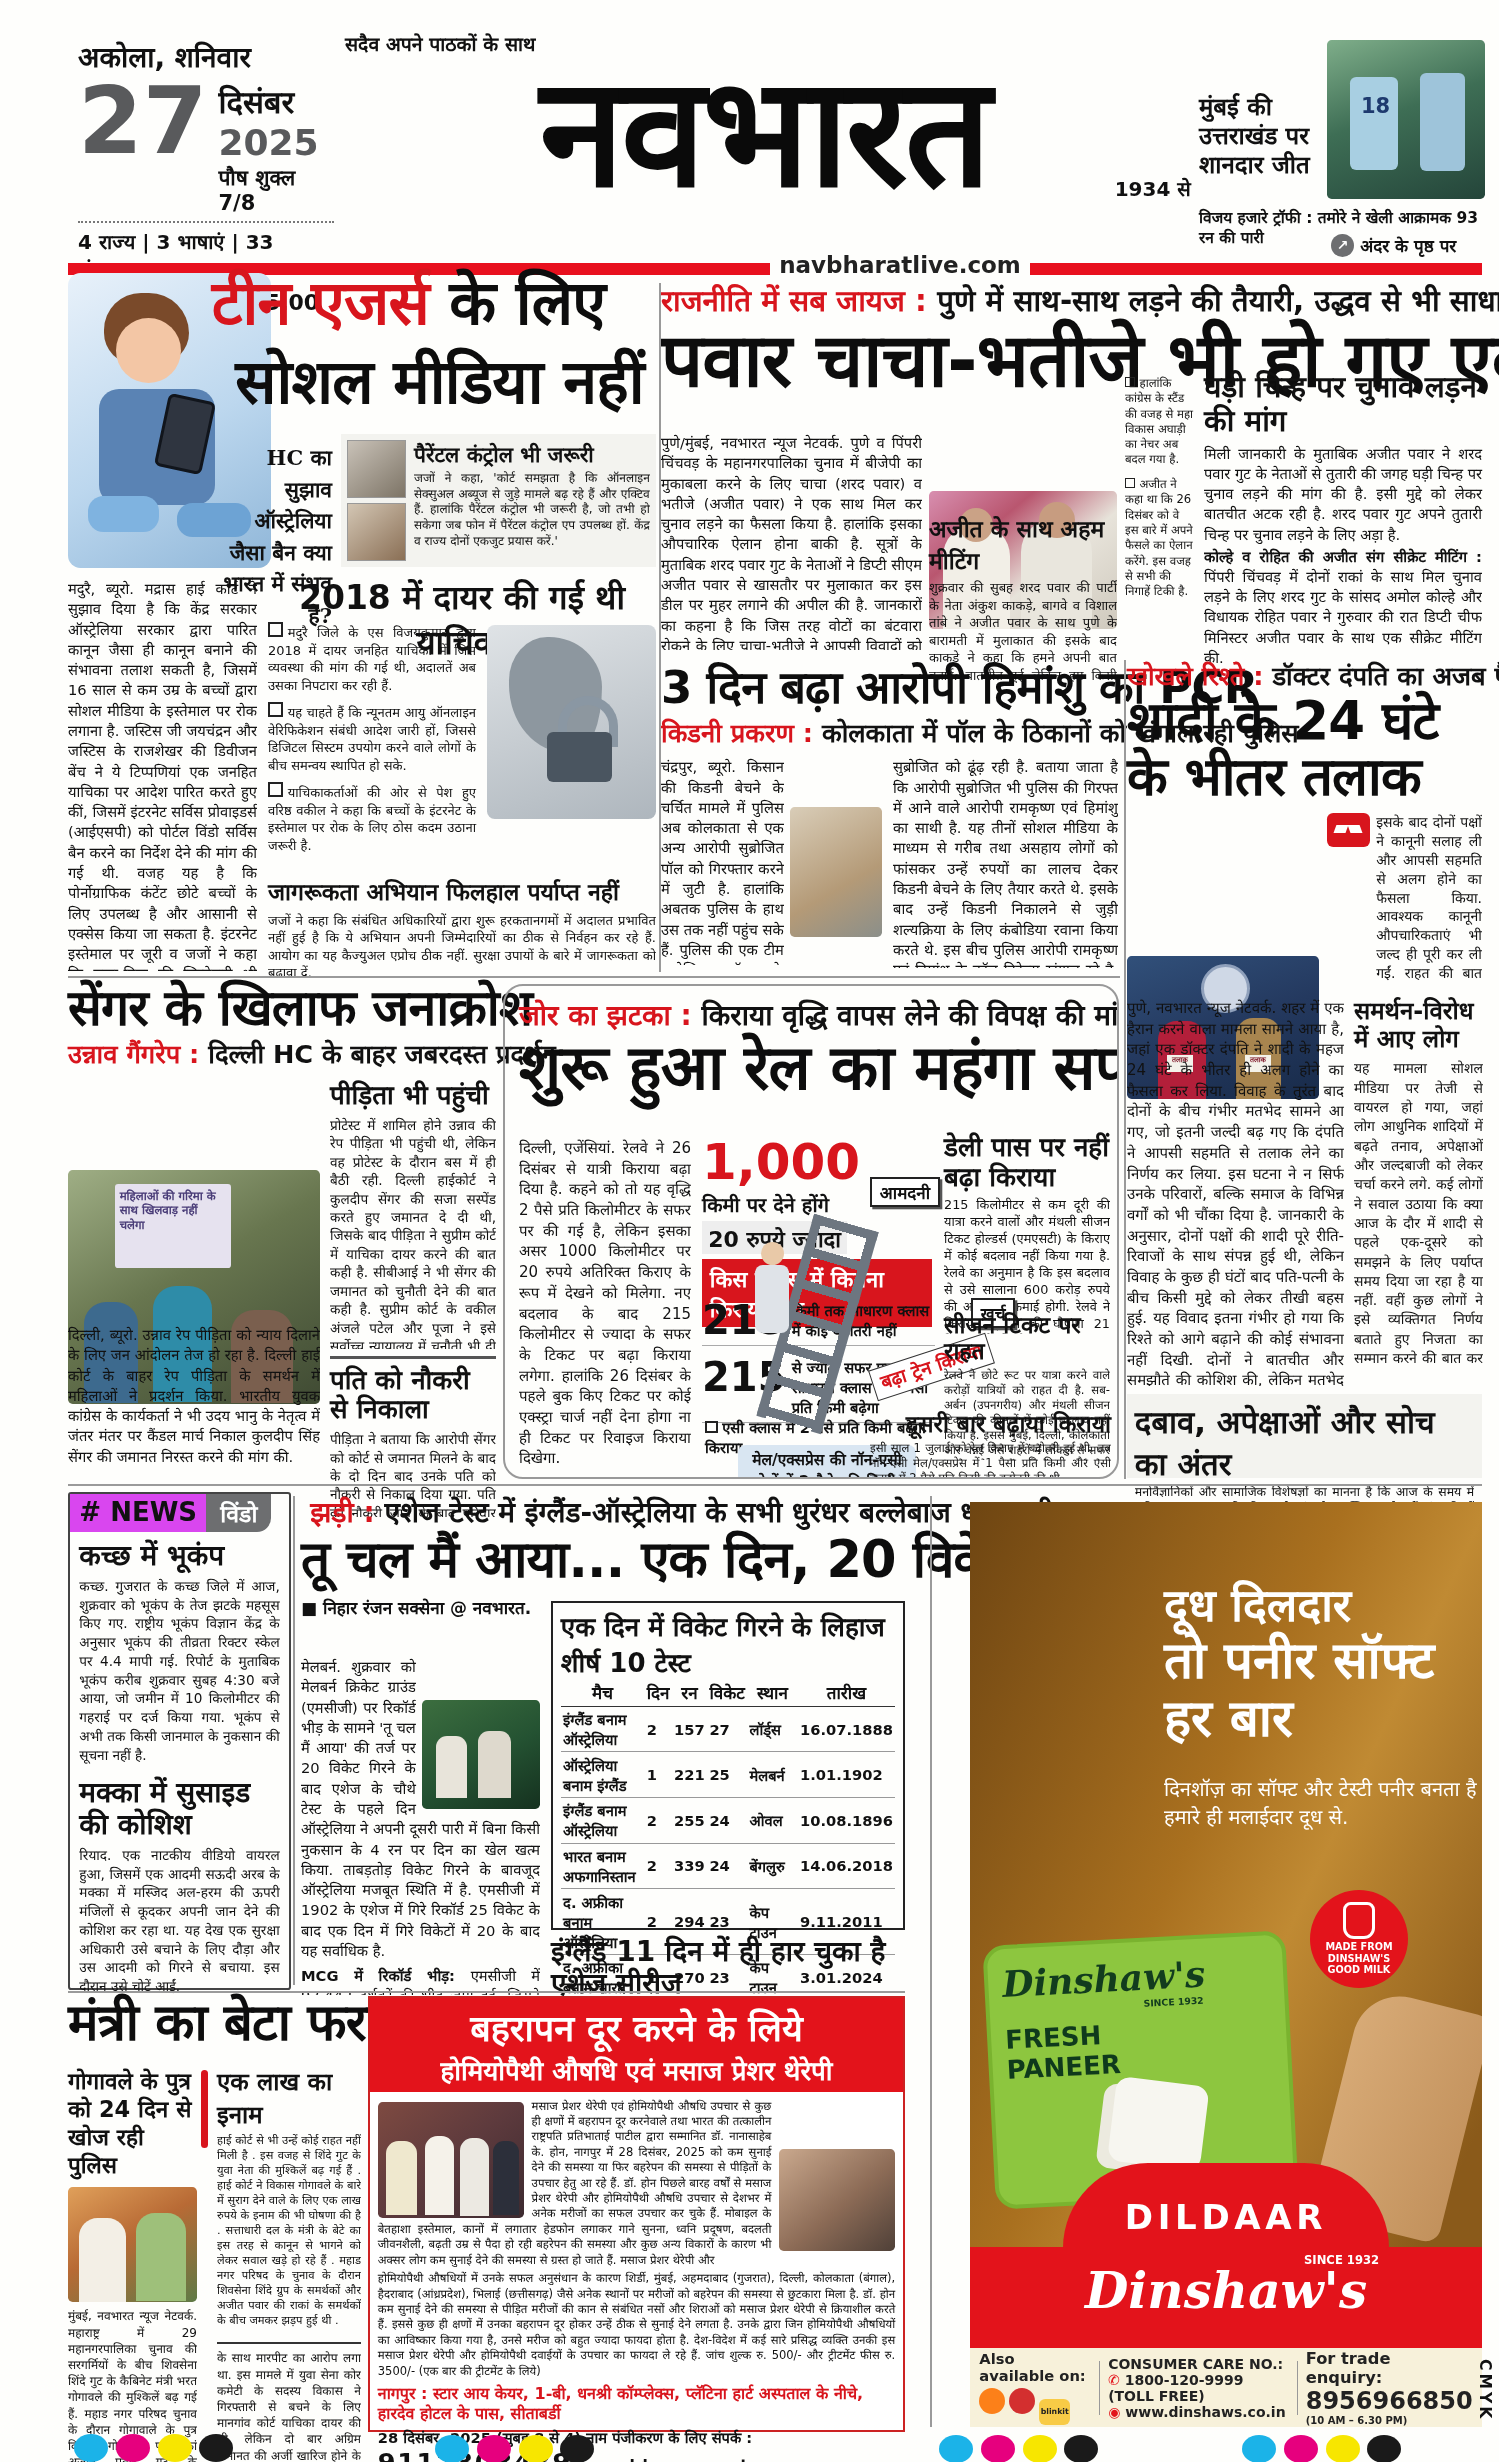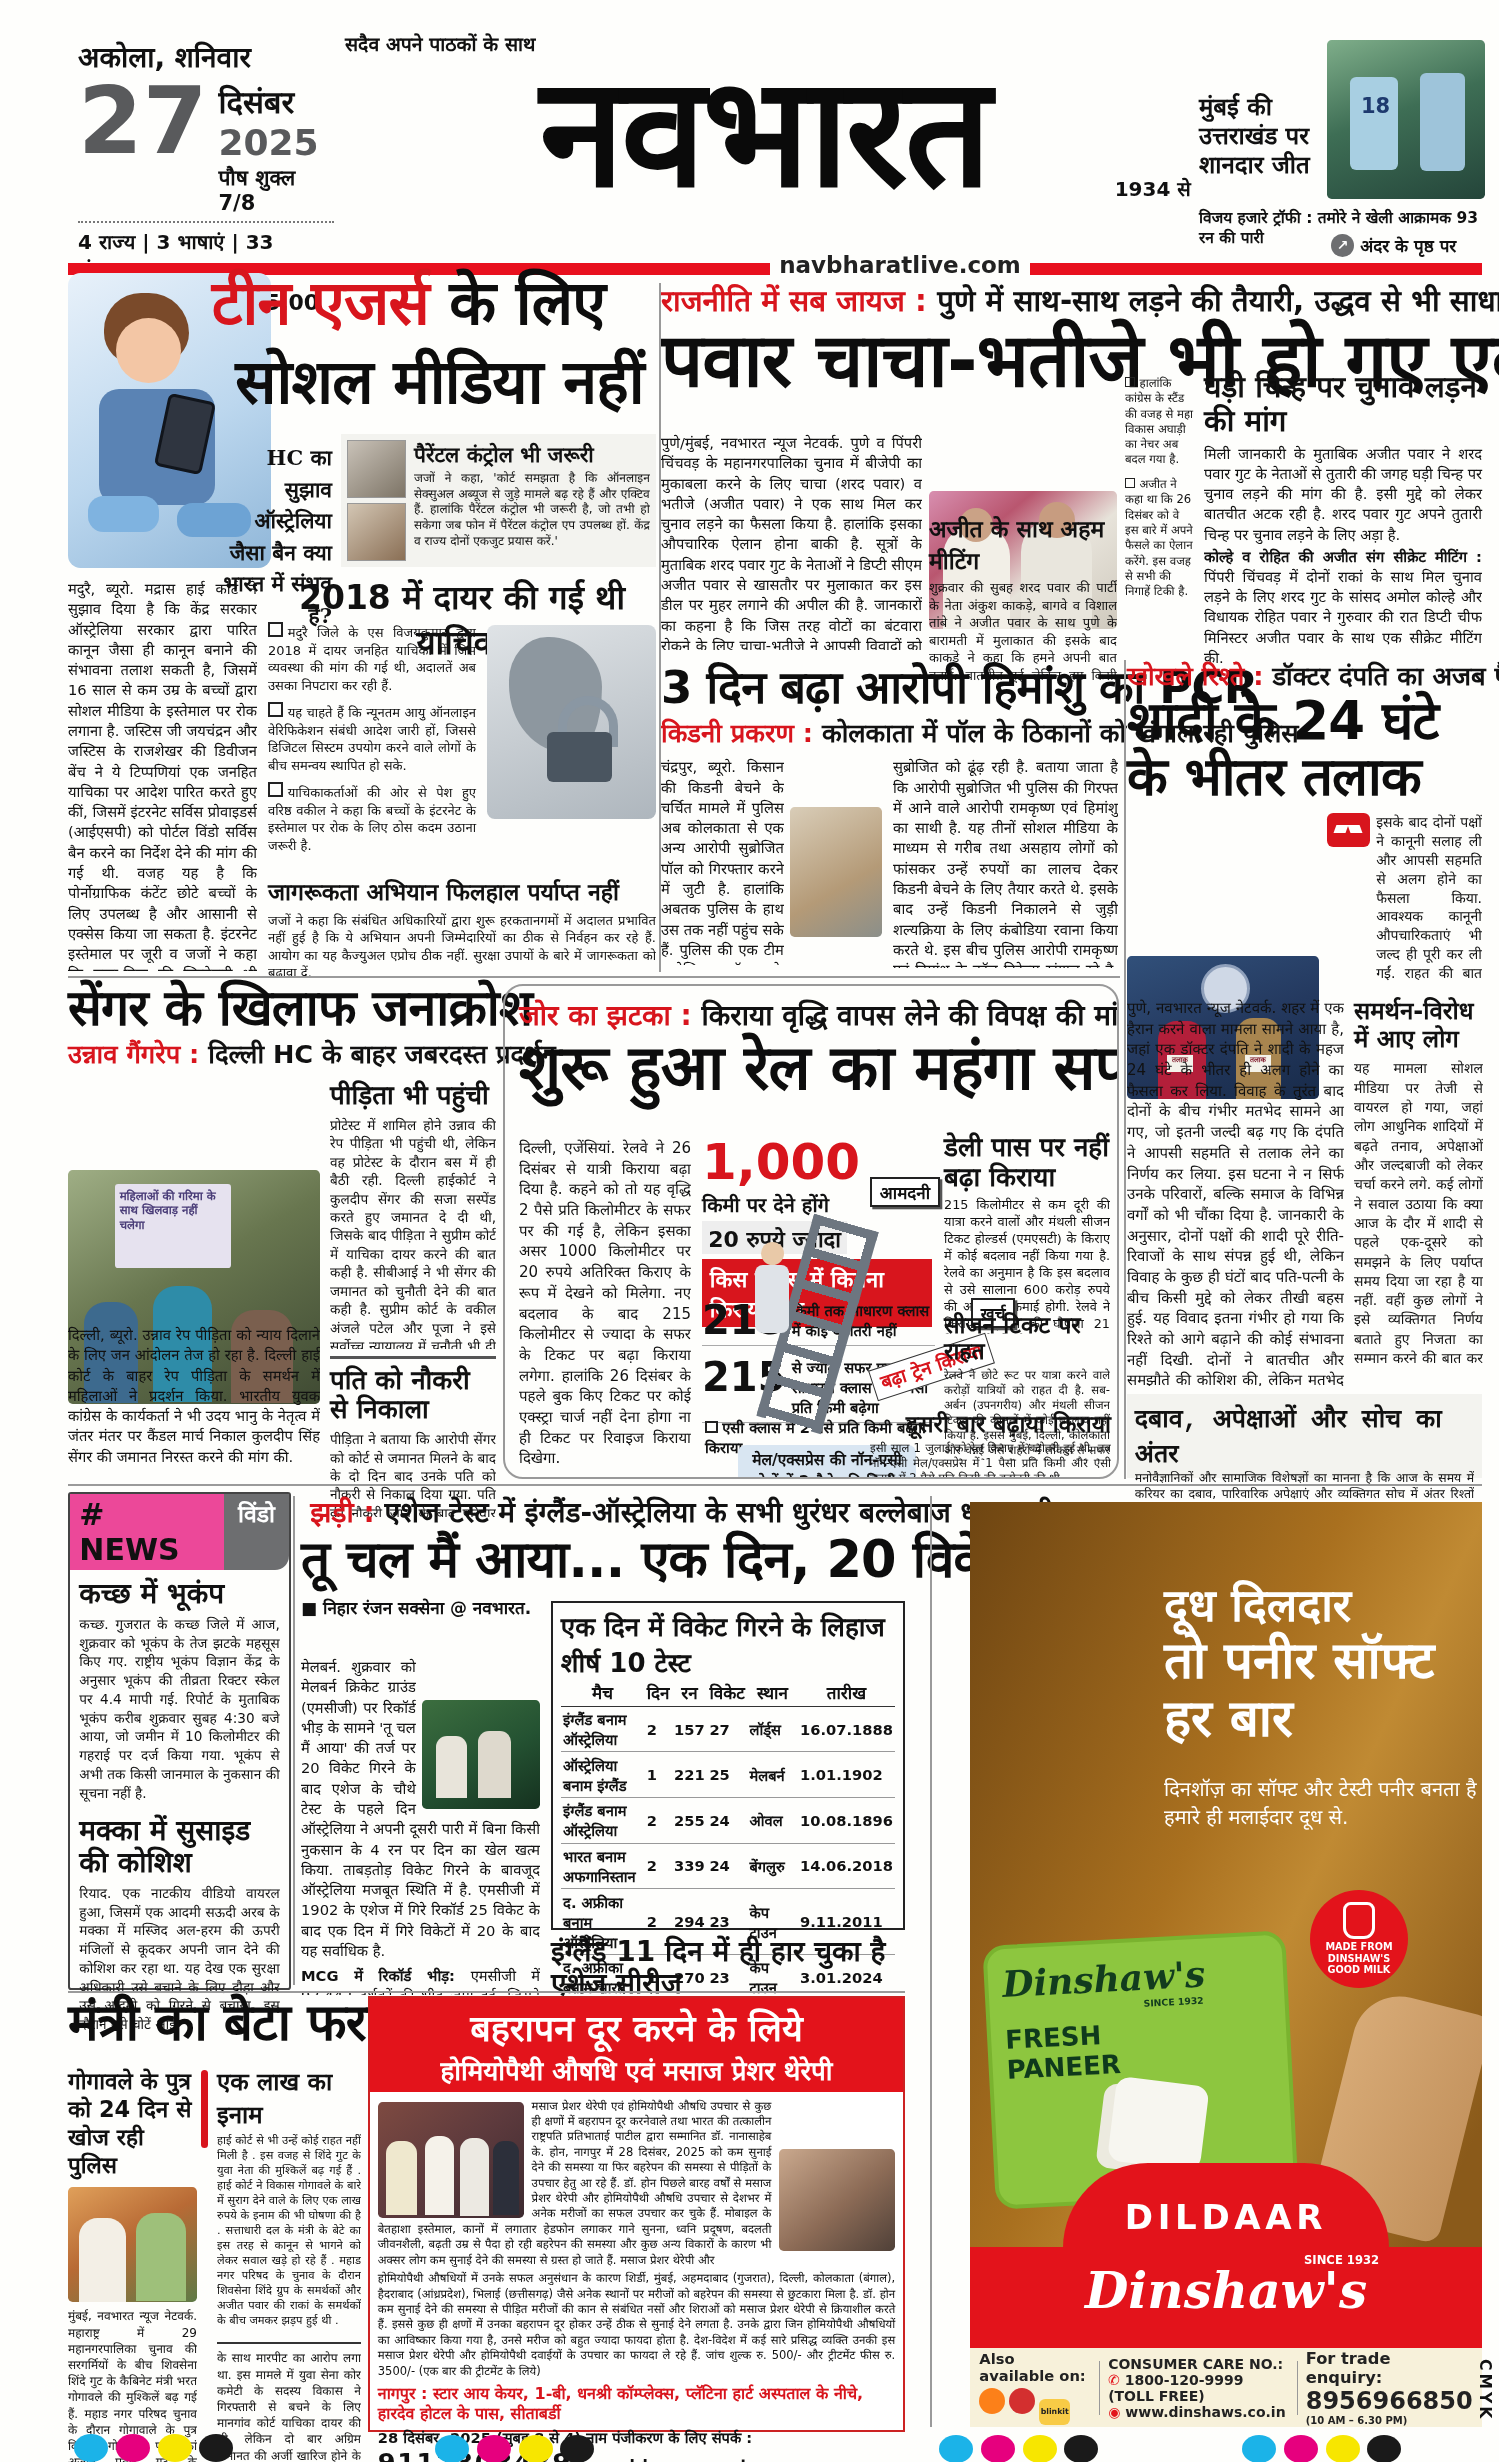--- a/index.html
+++ b/index.html
@@ -184,21 +184,21 @@
         <div style="position:absolute;left:22px;top:12.4px;width:12.4px;height:7.8px;background:#fff;transform:skewX(20deg);"></div>
       </div>
       <div class="jus" style="font-size:14px;line-height:1.35;height:169px;overflow:hidden;">इसके बाद दोनों पक्षों ने कानूनी सलाह ली और आपसी सहमति से अलग होने का फैसला किया. आवश्यक कानूनी औपचारिकताएं भी जल्द ही पूरी कर ली गईं. राहत की बात यह रही कि पूरी प्रक्रिया शांतिपूर्ण तरीके से संपन्न हुई और किसी भी तरह का सार्वजनिक विवाद या आरोप-प्रत्यारोप सामने नहीं आया.</div>
     </div>
     <div class="bodytxt jus abs" style="left:0;top:340px;width:217px;height:388px;overflow:hidden;font-size:15px;">पुणे, नवभारत न्यूज नेटवर्क. शहर में एक हैरान करने वाला मामला सामने आया है, जहां एक डॉक्टर दंपति ने शादी के महज 24 घंटे के भीतर ही अलग होने का फैसला कर लिया. विवाह के तुरंत बाद दोनों के बीच गंभीर मतभेद सामने आ गए, जो इतनी जल्दी बढ़ गए कि दंपति ने आपसी सहमति से तलाक लेने का निर्णय कर लिया. इस घटना ने न सिर्फ उनके परिवारों, बल्कि समाज के विभिन्न वर्गों को भी चौंका दिया है. जानकारी के अनुसार, दोनों पक्षों की शादी पूरे रीति-रिवाजों के साथ संपन्न हुई थी, लेकिन विवाह के कुछ ही घंटों बाद पति-पत्नी के बीच किसी मुद्दे को लेकर तीखी बहस हुई. यह विवाद इतना गंभीर हो गया कि रिश्ते को आगे बढ़ाने की कोई संभावना नहीं दिखी. दोनों ने बातचीत और समझौते की कोशिश की, लेकिन मतभेद दूर नहीं हो सके.</div>
     <div class="abs" style="left:227px;top:340px;width:129px;">
       <div class="subhead" style="font-size:24px;">समर्थन-विरोध में आए लोग</div>
       <div class="jus" style="font-size:14px;line-height:1.38;margin-top:6.2px;height:304px;overflow:hidden;">यह मामला सोशल मीडिया पर तेजी से वायरल हो गया, जहां लोग आधुनिक शादियों में बढ़ते तनाव, अपेक्षाओं और जल्दबाजी को लेकर चर्चा करने लगे. कई लोगों ने सवाल उठाया कि क्या आज के दौर में शादी से पहले एक-दूसरे को समझने के लिए पर्याप्त समय दिया जा रहा है या नहीं. वहीं कुछ लोगों ने इसे व्यक्तिगत निर्णय बताते हुए निजता का सम्मान करने की बात कर रहे हैं.</div>
     </div>
     <div class="abs panel" style="left:0;top:736px;width:355px;height:84px;padding:6.2px 7.8px;box-sizing:border-box;">
-      <div style="font-size:25px;font-weight:900;font-family:Liberation Mono, monospace;">दबाव, अपेक्षाओं और सोच का अंतर</div>
+      <div style="font-size:31px;font-weight:900;">दबाव, अपेक्षाओं और सोच का अंतर</div>
       <div class="jus" style="font-size:12.4px;line-height:1.3;height:37px;overflow:hidden;">मनोवैज्ञानिकों और सामाजिक विशेषज्ञों का मानना है कि आज के समय में करियर का दबाव, पारिवारिक अपेक्षाएं और व्यक्तिगत सोच में अंतर रिश्तों पर अतिरिक्त बोझ डालते हैं. ऐसे में छोटी-सी असहमति भी बड़े फैसले का कारण बन सकती है. पुणे के इस डॉक्टर दंपति का मामला समाज के लिए एक सोचने का विषय बन गया है.</div>
     </div>
   </div>
 
   <div class="abs" style="left:68px;top:982px;width:428px;height:498px;">
     <div class="h-huge" style="font-size:50px;white-space:nowrap;">सेंगर के खिलाफ जनाक्रोश</div>
     <div class="kick" style="font-size:25.6px;margin-top:1.6px;"><span class="red">उन्नाव गैंगरेप :</span><span> दिल्ली HC के बाहर जबरदस्त प्रदर्शन</span></div>
     <div class="photo abs" style="left:0;top:99px;width:252px;height:234px;background:linear-gradient(150deg,#9fae85,#68764f 45%,#3f4a33);">
       <div class="abs" style="left:47px;top:14px;width:116px;height:84px;background:#e6e2ef;border-radius:3.1px;padding:4.7px;box-sizing:border-box;font-size:11.6px;font-weight:bold;color:#4a3d78;line-height:1.25;">महिलाओं की गरिमा के साथ खिलवाड़ नहीं चलेगा</div>
       <div class="abs" style="left:15.5px;top:132px;width:54px;height:101px;background:#3d6a8e;border-radius:22px 22px 0 0;"></div>
@@ -253,21 +253,21 @@
       <div class="jus" style="font-size:11.6px;line-height:1.3;margin-top:3.1px;height:92px;overflow:hidden;">रेलवे ने छोटे रूट पर यात्रा करने वाले करोड़ों यात्रियों को राहत दी है. सब-अर्बन (उपनगरीय) और मंथली सीजन टिकट की कीमतों में कोई बदलाव नहीं किया है. इससे मुंबई, दिल्ली, कोलकाता और चेन्नई जैसे शहरों में लोकल से सफर करने वाले लाखों यात्रियों पर कोई बोझ नहीं पड़ेगा.</div>
     </div>
     <div class="abs" style="left:365px;top:425px;width:241px;">
       <div class="subhead" style="font-size:23px;text-align:right;">दूसरी बार बढ़ाया किराया</div>
       <div class="jus" style="font-size:11.6px;line-height:1.3;margin-top:3.1px;height:43px;overflow:hidden;">इसी साल 1 जुलाई को रेल किराए में बढ़ोतरी हुई थी. तब नॉन-एसी मेल/एक्सप्रेस में 1 पैसा प्रति किमी और एसी क्लास में 2 पैसे प्रति किमी की बढ़ोतरी की थी.</div>
     </div>
   </div>
 
   <div class="abs" style="left:68px;top:1492px;width:223px;height:498px;border:2.3px solid #444;border-radius:3.1px;box-sizing:border-box;">
     <div style="display:flex;">
-      <div style="background:#ec4899;font-size:30px;font-weight:900;padding:3.1px 9.3px;"># NEWS</div>
+      <div style="background:#d946ef;font-size:26px;font-weight:900;padding:3.1px 9.3px;"># NEWS</div>
       <div style="background:#6d6e70;color:#fff;font-size:23px;font-weight:900;padding:3.1px 14px;border-radius:0 0 14px 0;">विंडो</div>
     </div>
     <div style="padding:7.8px 9.3px;">
       <div class="subhead" style="font-size:28px;">कच्छ में भूकंप</div>
       <div class="jus" style="font-size:13.6px;line-height:1.38;margin-top:4.7px;">कच्छ. गुजरात के कच्छ जिले में आज, शुक्रवार को भूकंप के तेज झटके महसूस किए गए. राष्ट्रीय भूकंप विज्ञान केंद्र के अनुसार भूकंप की तीव्रता रिक्टर स्केल पर 4.4 मापी गई. रिपोर्ट के मुताबिक भूकंप करीब शुक्रवार सुबह 4:30 बजे आया, जो जमीन में 10 किलोमीटर की गहराई पर दर्ज किया गया. भूकंप से अभी तक किसी जानमाल के नुकसान की सूचना नहीं है.</div>
       <div class="subhead" style="font-size:28px;margin-top:12.4px;">मक्का में सुसाइड की कोशिश</div>
       <div class="jus" style="font-size:13.6px;line-height:1.38;margin-top:4.7px;height:180px;overflow:hidden;">रियाद. एक नाटकीय वीडियो वायरल हुआ, जिसमें एक आदमी सऊदी अरब के मक्का में मस्जिद अल-हरम की ऊपरी मंजिलों से कूदकर अपनी जान देने की कोशिश कर रहा था. यह देख एक सुरक्षा अधिकारी उसे बचाने के लिए दौड़ा और उस आदमी को गिरने से बचाया. इस दौरान उसे चोटें आईं.</div>
     </div>
   </div>
 

